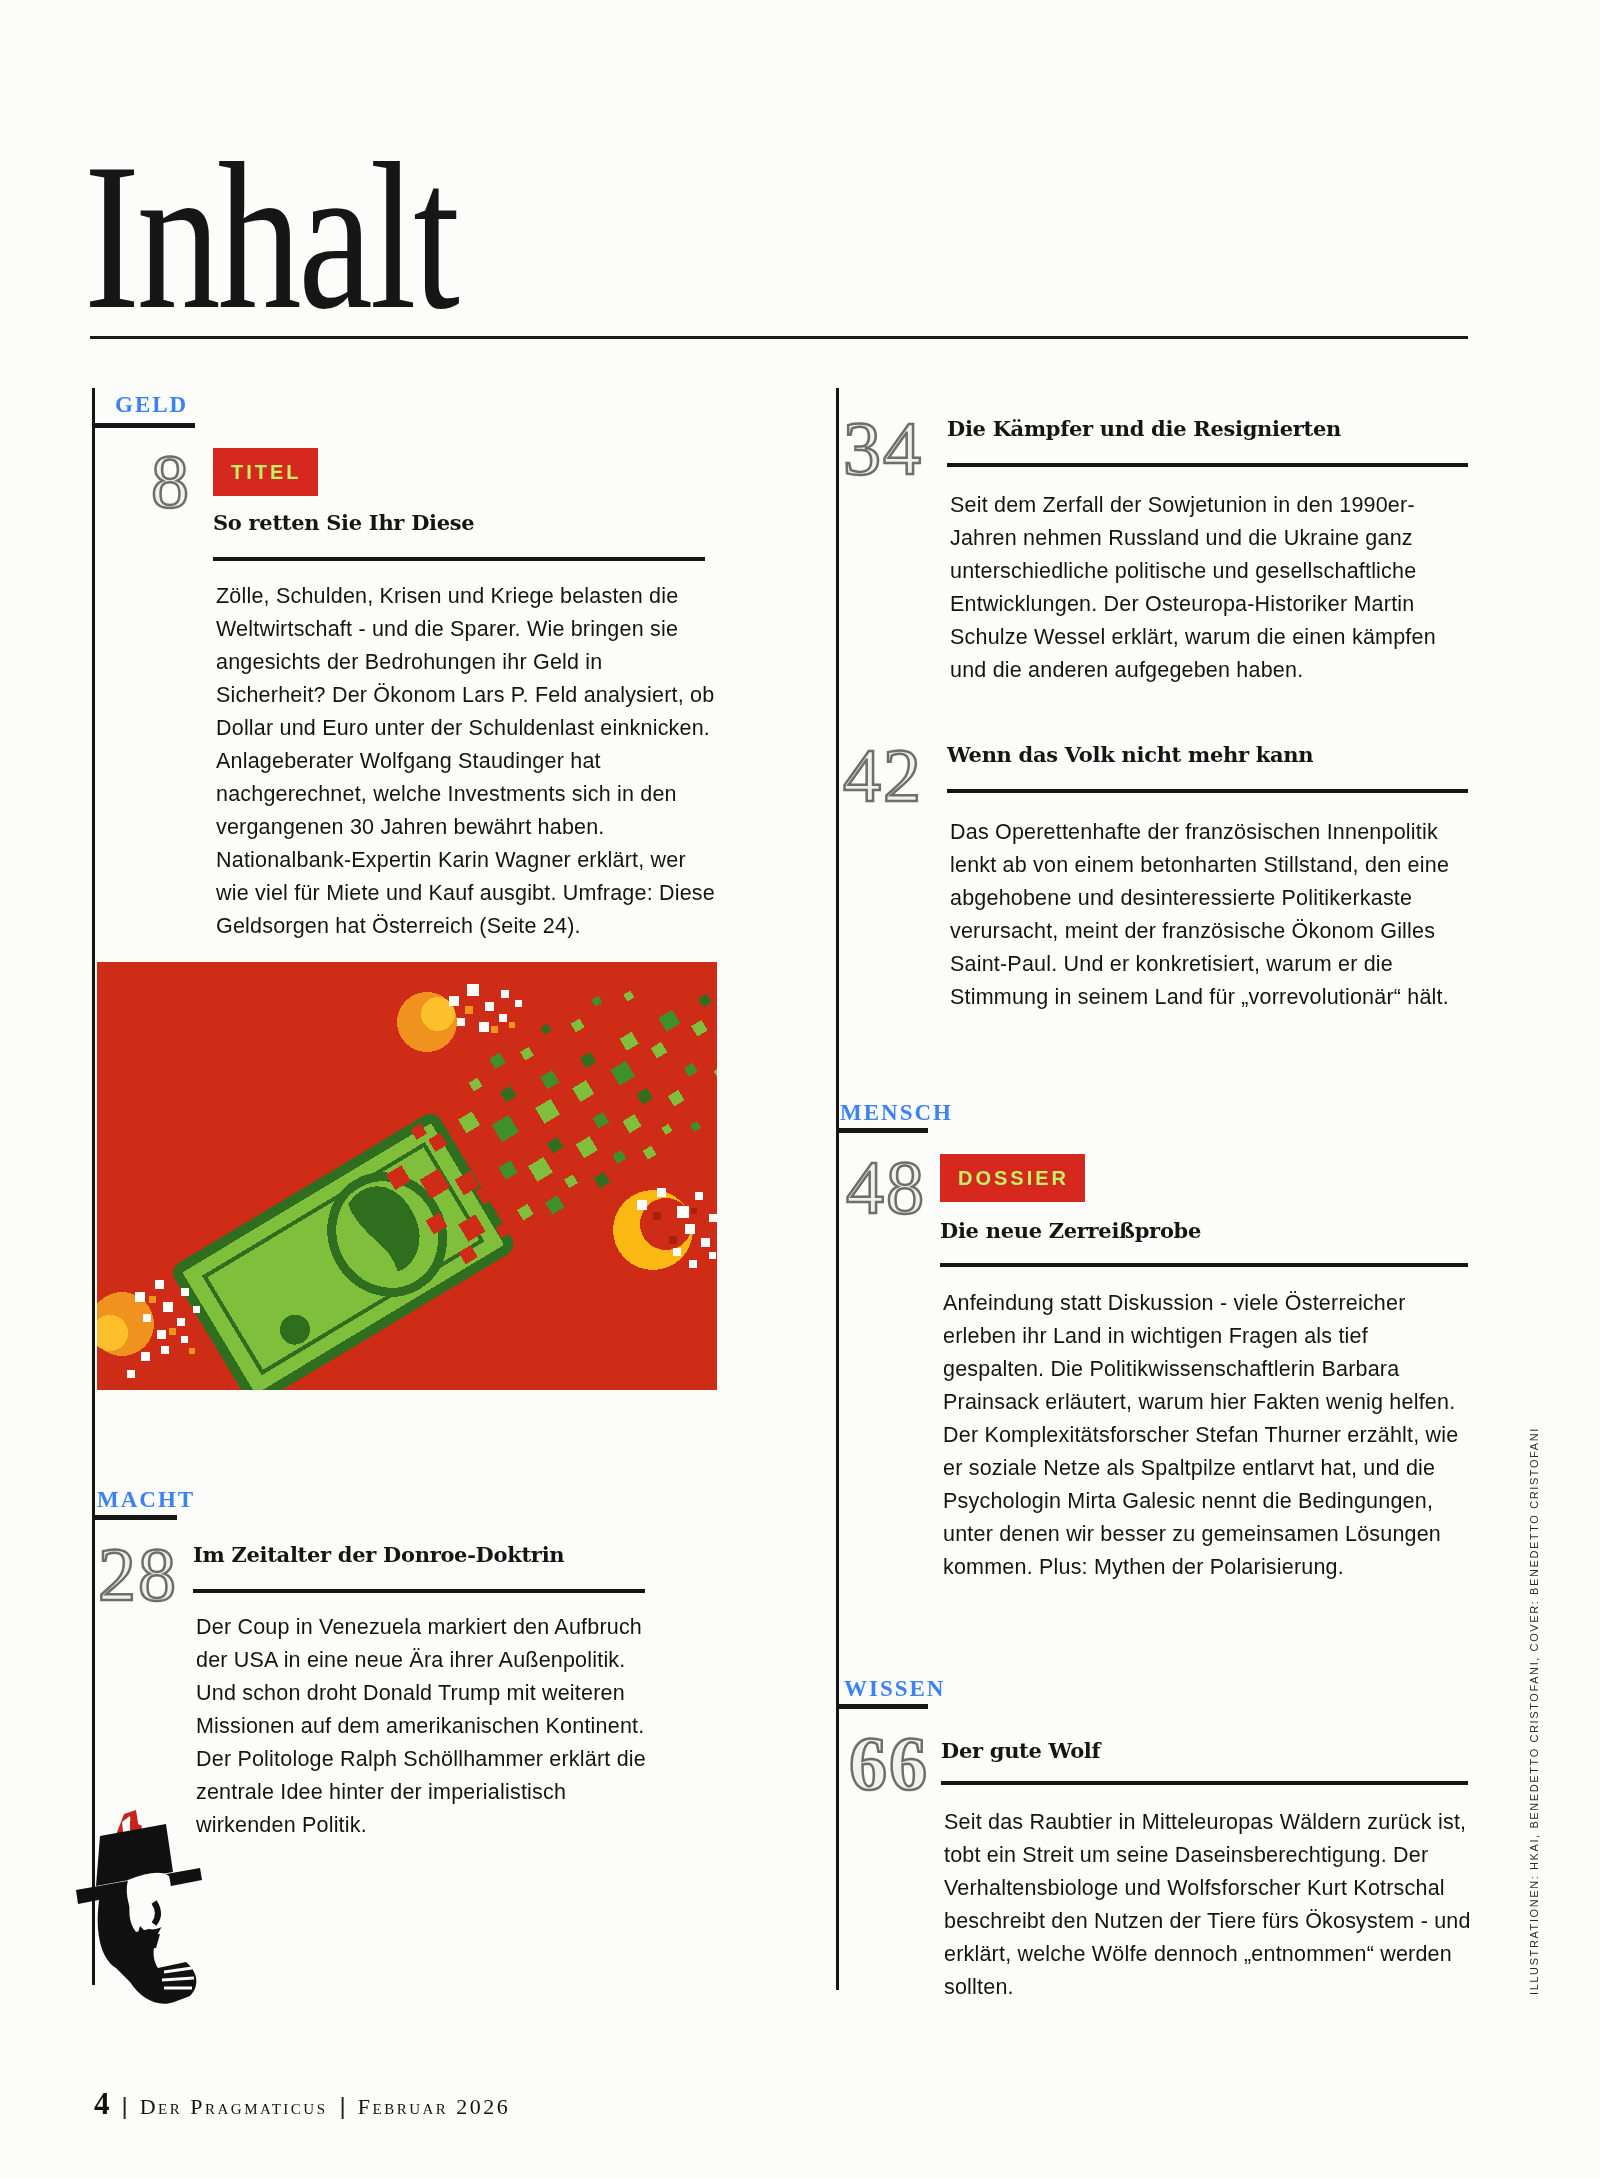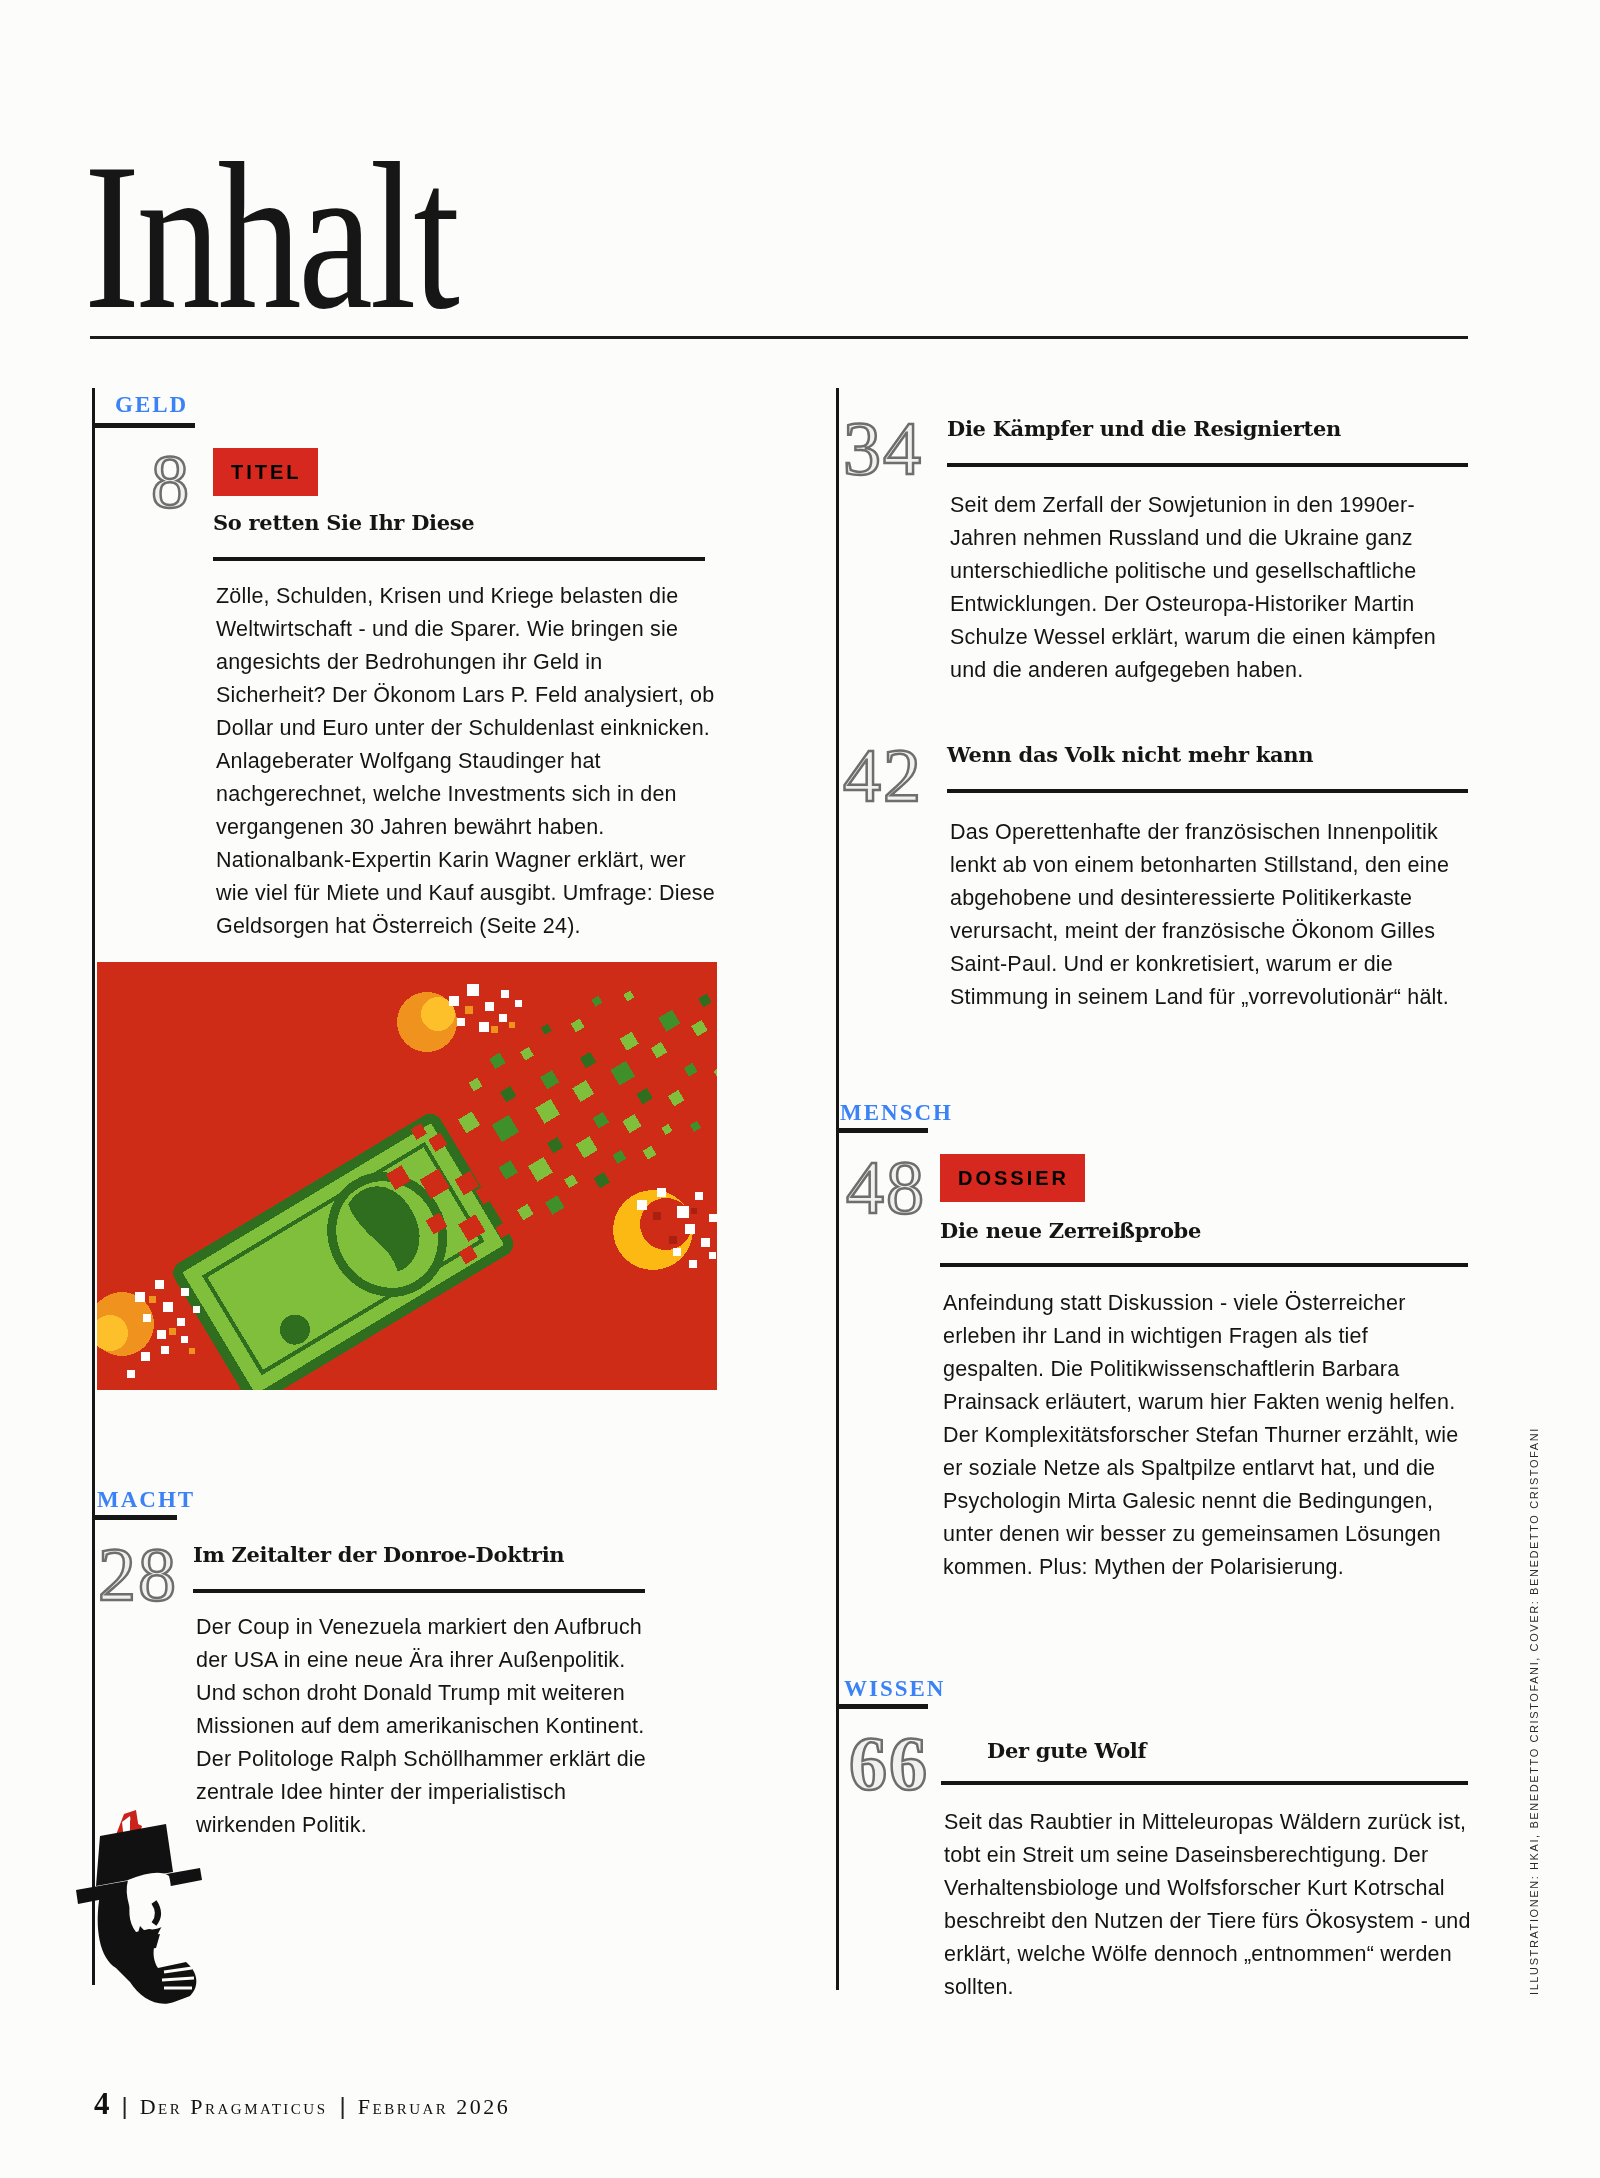--- a/index.html
+++ b/index.html
@@ -43,39 +43,39 @@
   }
   .n8  { left:151px; top:443px; }
   .n28 { left:98px;  top:1536px; }
   .n34 { left:843px; top:410px; }
   .n42 { left:843px; top:737px; }
   .n48 { left:846px; top:1149px;text-align:center; }
   .n66 { left:849px; top:1725px;font-weight:bold; }
 
   
   .badge {
-    position:absolute; background:#d6281e; color:#000000;
+    position:absolute; background:#d6281e; color:#bef264;
     font-family:"Liberation Sans", sans-serif; font-weight:700;
     font-size:20px; letter-spacing:3px; padding:13px 16px 12px 18px;
   }
   .b-titel   { left:213px; top:448px; }
   .b-dossier { left:940px; top:1154px; }
 
   
   .etitle {
     position:absolute; font-family:"DejaVu Serif", serif; font-weight:700;
     font-size:21px; line-height:1.1; letter-spacing:-0.3px; color:#151515;
     white-space:nowrap;
   }
   .t8  { left:213px; top:511px; }
   .t28 { left:193px; top:1543px; }
   .t34 { left:947px; top:417px; }
   .t42 { left:947px; top:743px; }
   .t48 { left:940px; top:1219px; }
-  .t66 { left:987px; top:1739px; }
+  .t66 { left:941px; top:1739px; }
   .hrule { position:absolute; height:4px; background:#151515; }
   .hr8  { left:213px; top:557px;  width:492px; }
   .hr28 { left:193px; top:1589px; width:452px; }
   .hr34 { left:947px; top:463px;  width:521px; }
   .hr42 { left:947px; top:789px;  width:521px; }
   .hr48 { left:940px; top:1263px; width:528px; }
   .hr66 { left:941px; top:1781px; width:527px; }
 
   
   .body {

